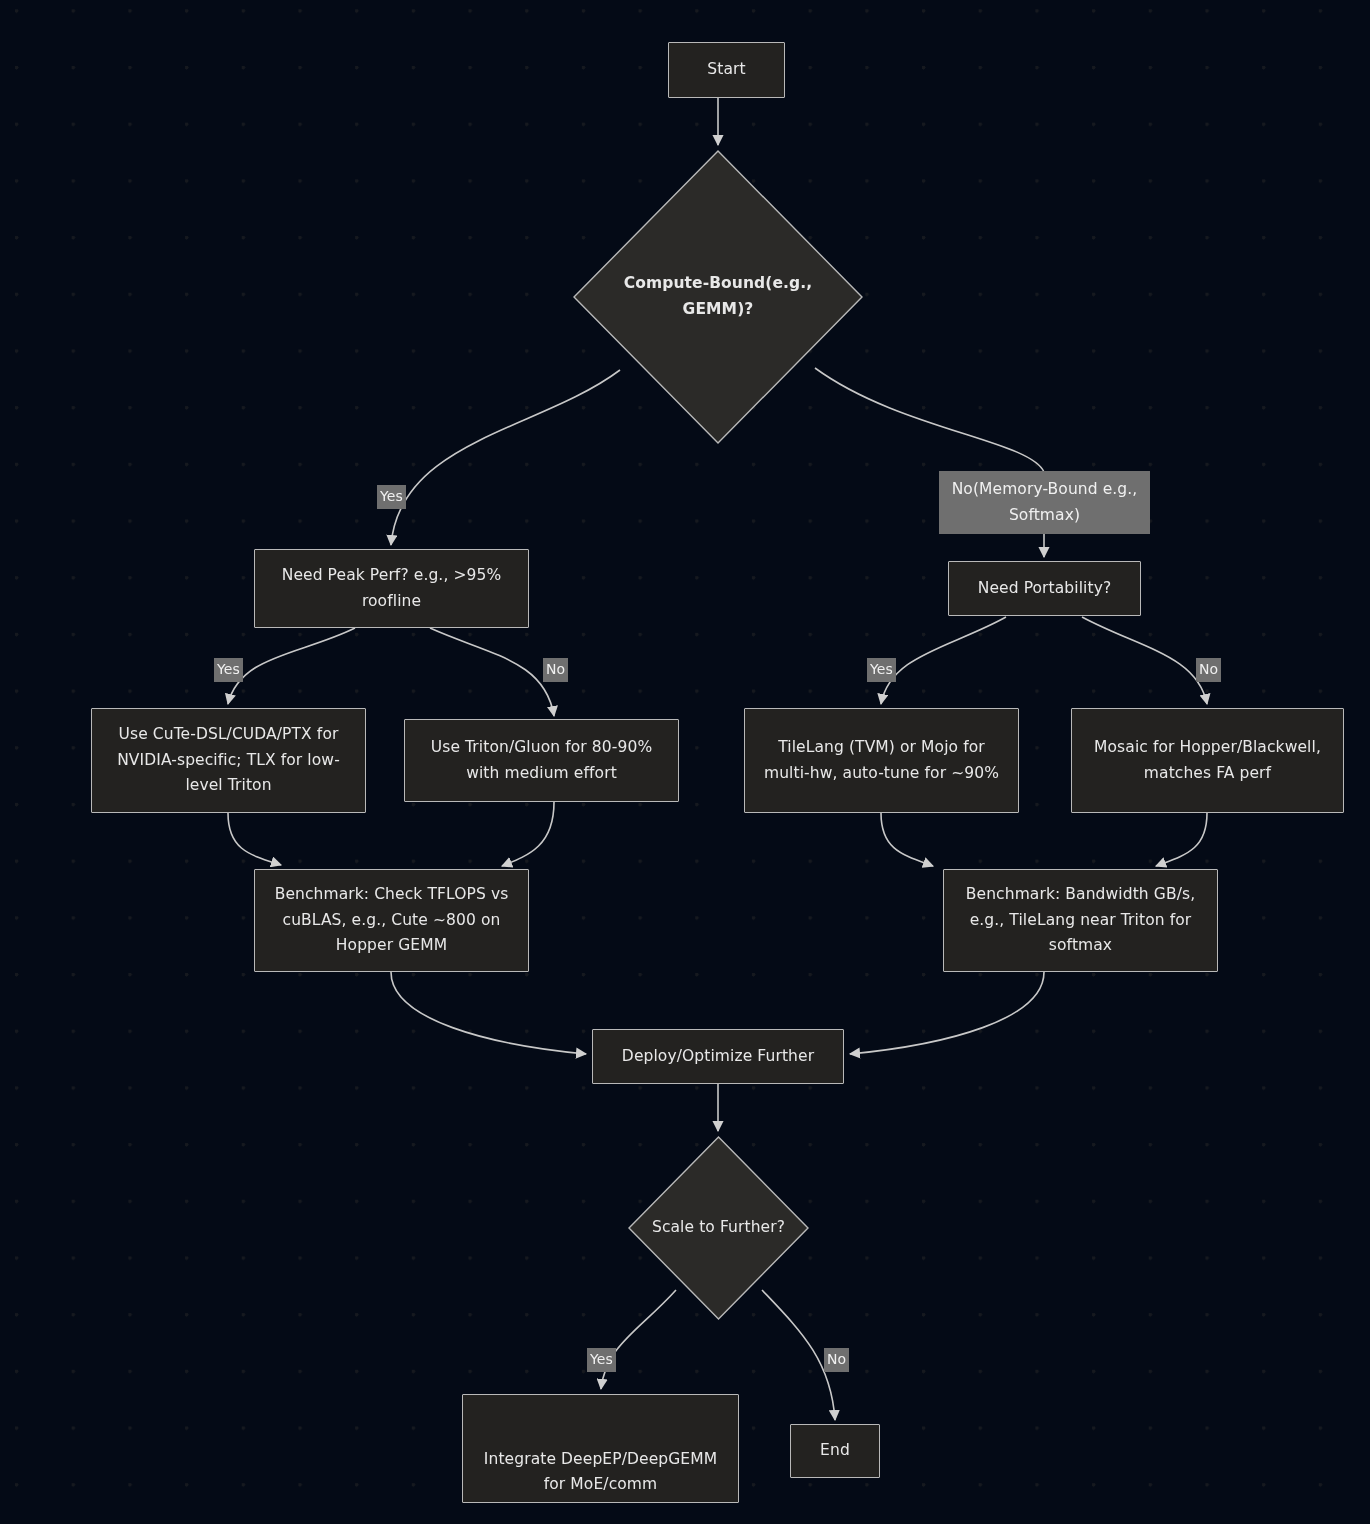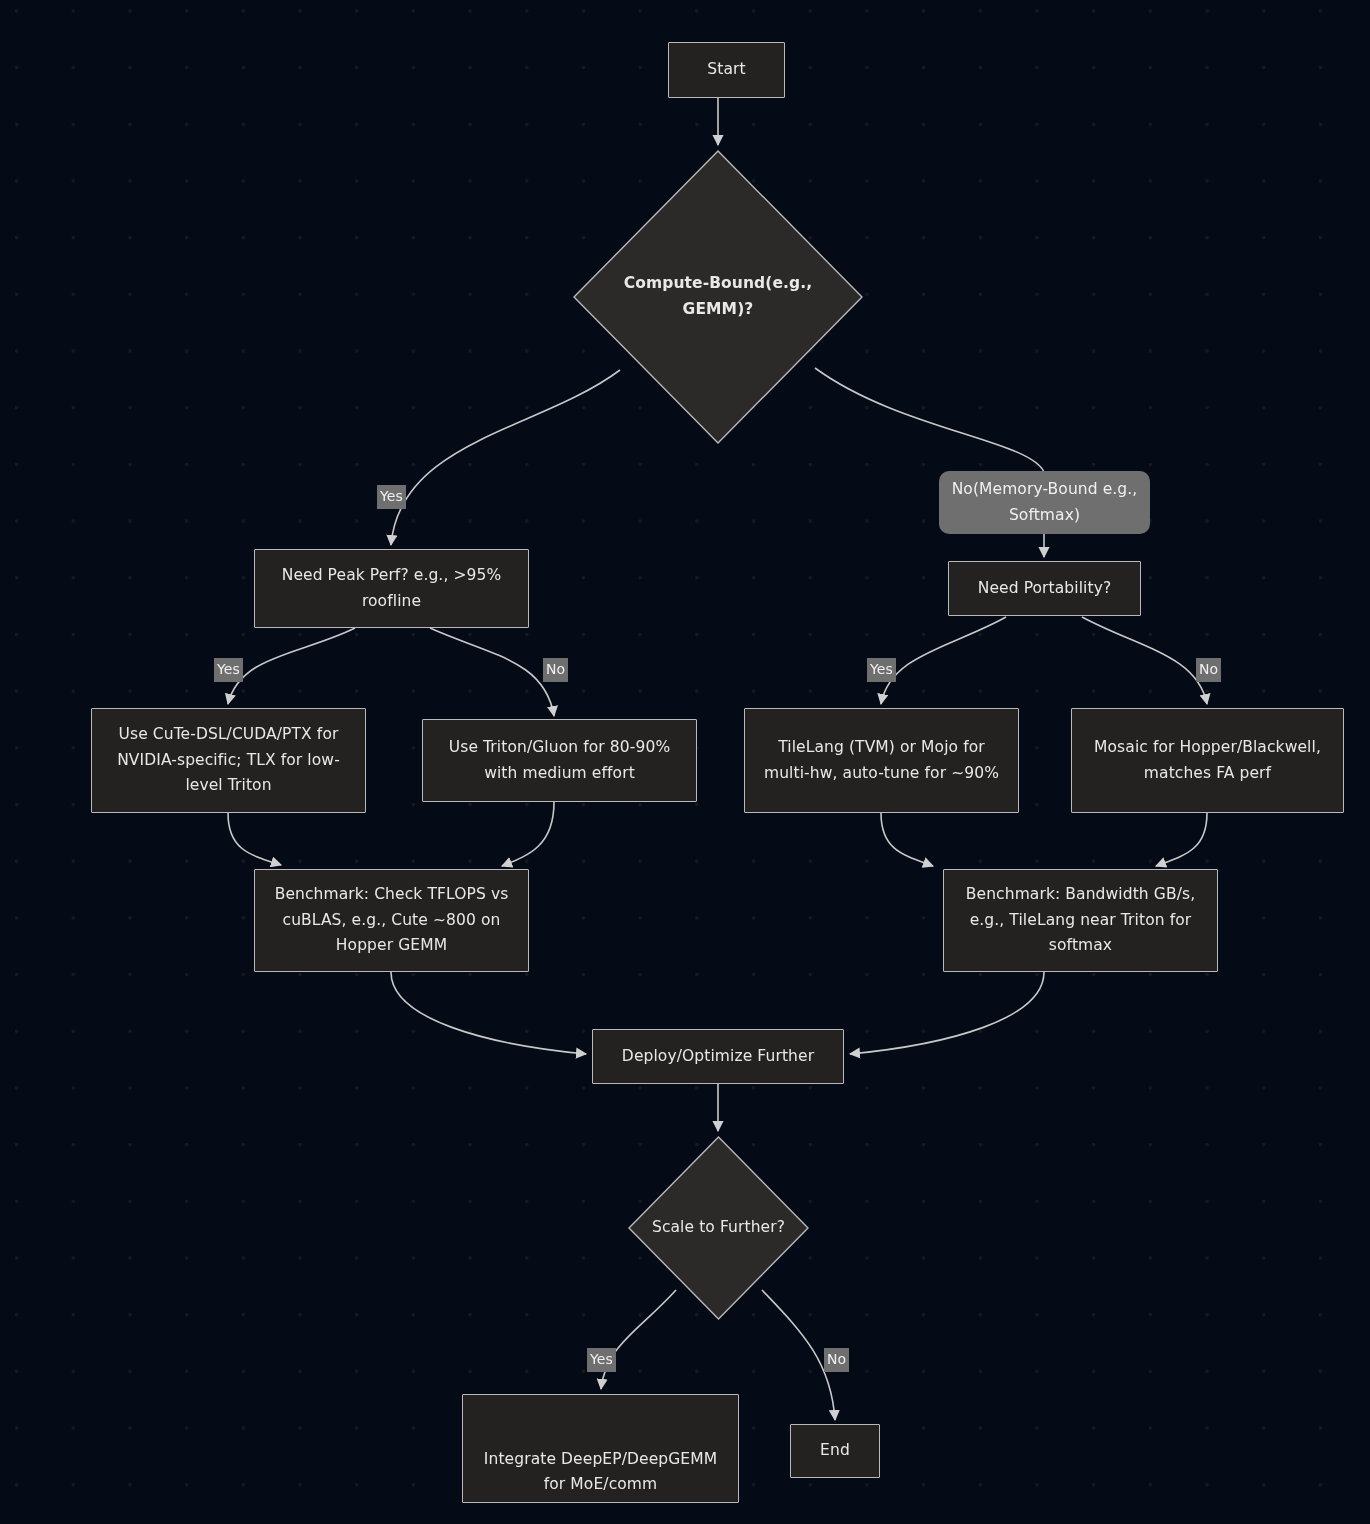--- a/index.html
+++ b/index.html
@@ -76,21 +76,20 @@
     line-height: 1.55;
     padding: 1px 3px;
     text-align: center;
     white-space: pre-line;
     letter-spacing: 0.1px;
   }
   .edge-label.multi {
     padding: 6px 12px;
     font-size: 15.5px;
     line-height: 1.65;
-    border-radius: 10px;
   }
 </style>
 </head>
 <body>
 
 <div id="canvas">
 
   <svg class="flow" viewBox="0 0 1370 1524">
     <defs>
       <marker id="arrow" viewBox="0 0 10 10" refX="9" refY="5" markerWidth="7" markerHeight="7" orient="auto-start-reverse">
@@ -148,21 +147,21 @@
   </div>
 
   <div class="node rect" style="left:91px; top:708px; width:275px; height:105px;">
     <div class="node-inner">Use CuTe-DSL/CUDA/PTX for NVIDIA-specific; TLX for low-level Triton</div>
   </div>
 
   <div class="node rect" style="left:948px; top:561px; width:193px; height:55px;">
     <div class="node-inner">Need Portability?</div>
   </div>
 
-  <div class="node rect" style="left:422px; top:719px; width:275px; height:83px;">
+  <div class="node rect" style="left:404px; top:719px; width:275px; height:83px;">
     <div class="node-inner">Use Triton/Gluon for 80-90% with medium effort</div>
   </div>
 
   <div class="node rect" style="left:744px; top:708px; width:275px; height:105px;">
     <div class="node-inner">TileLang (TVM) or Mojo for multi-hw, auto-tune for ~90%</div>
   </div>
 
   <div class="node rect" style="left:1071px; top:708px; width:273px; height:105px;">
     <div class="node-inner">Mosaic for Hopper/Blackwell, matches FA perf</div>
   </div>

